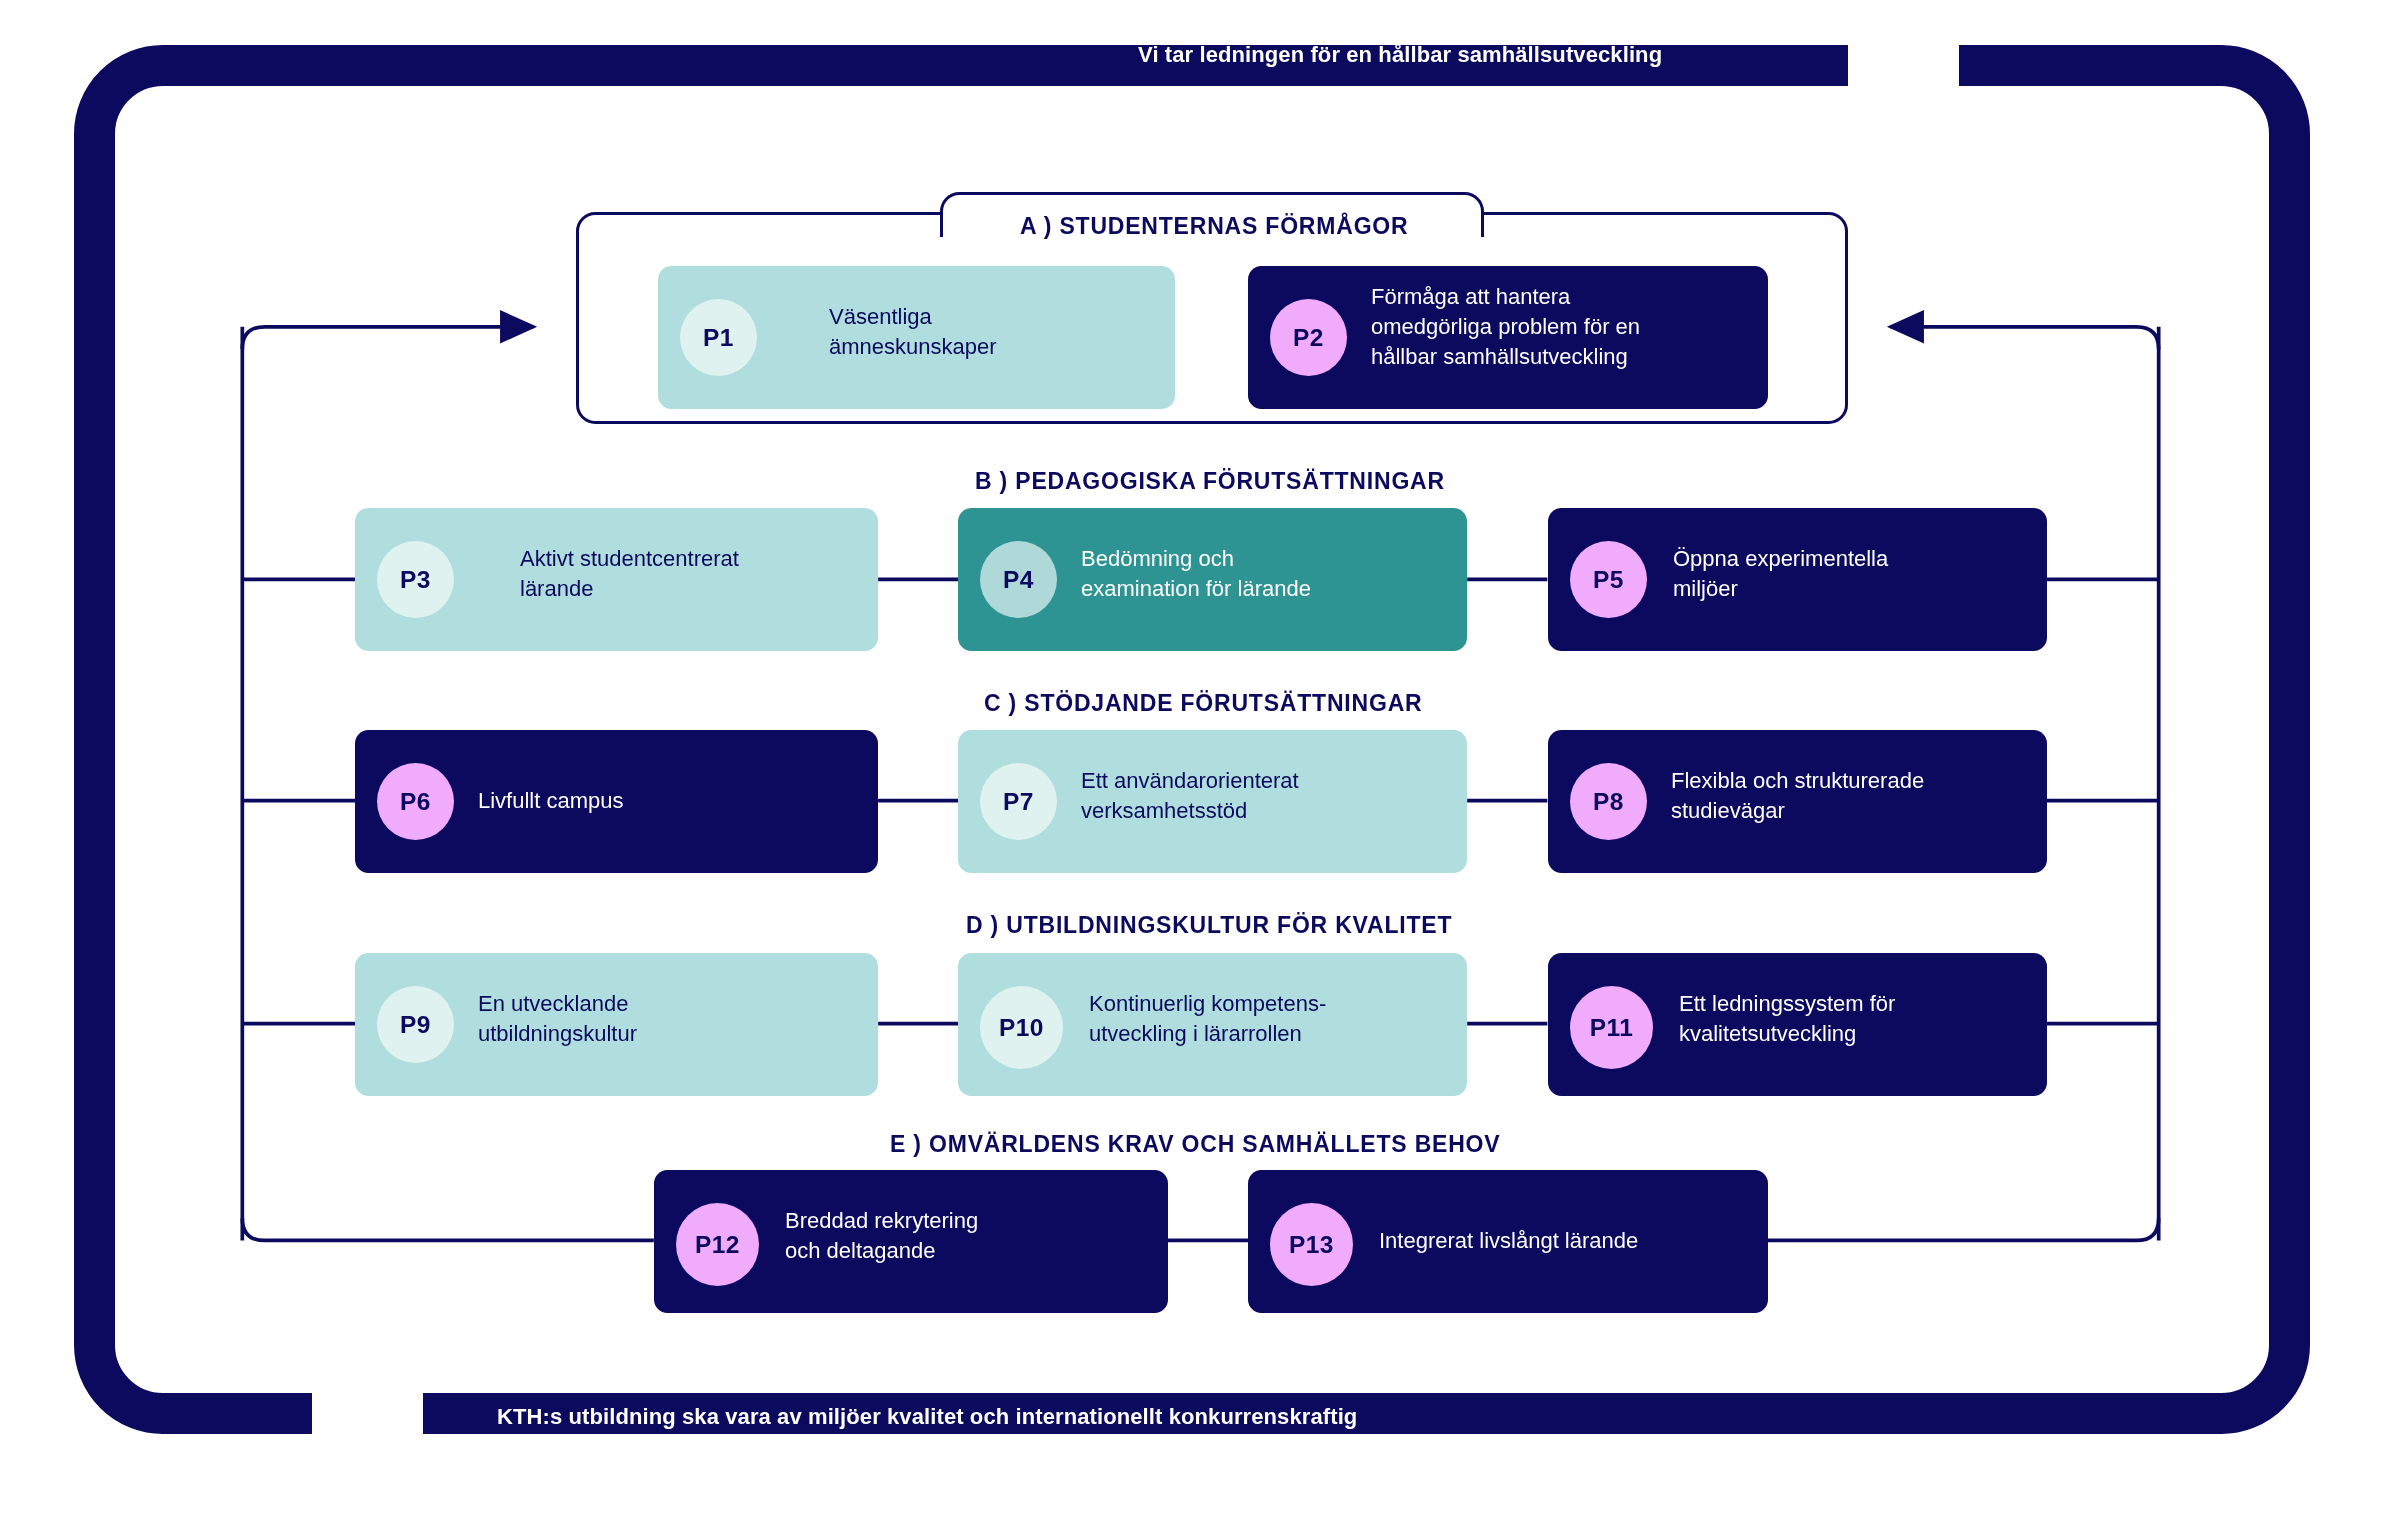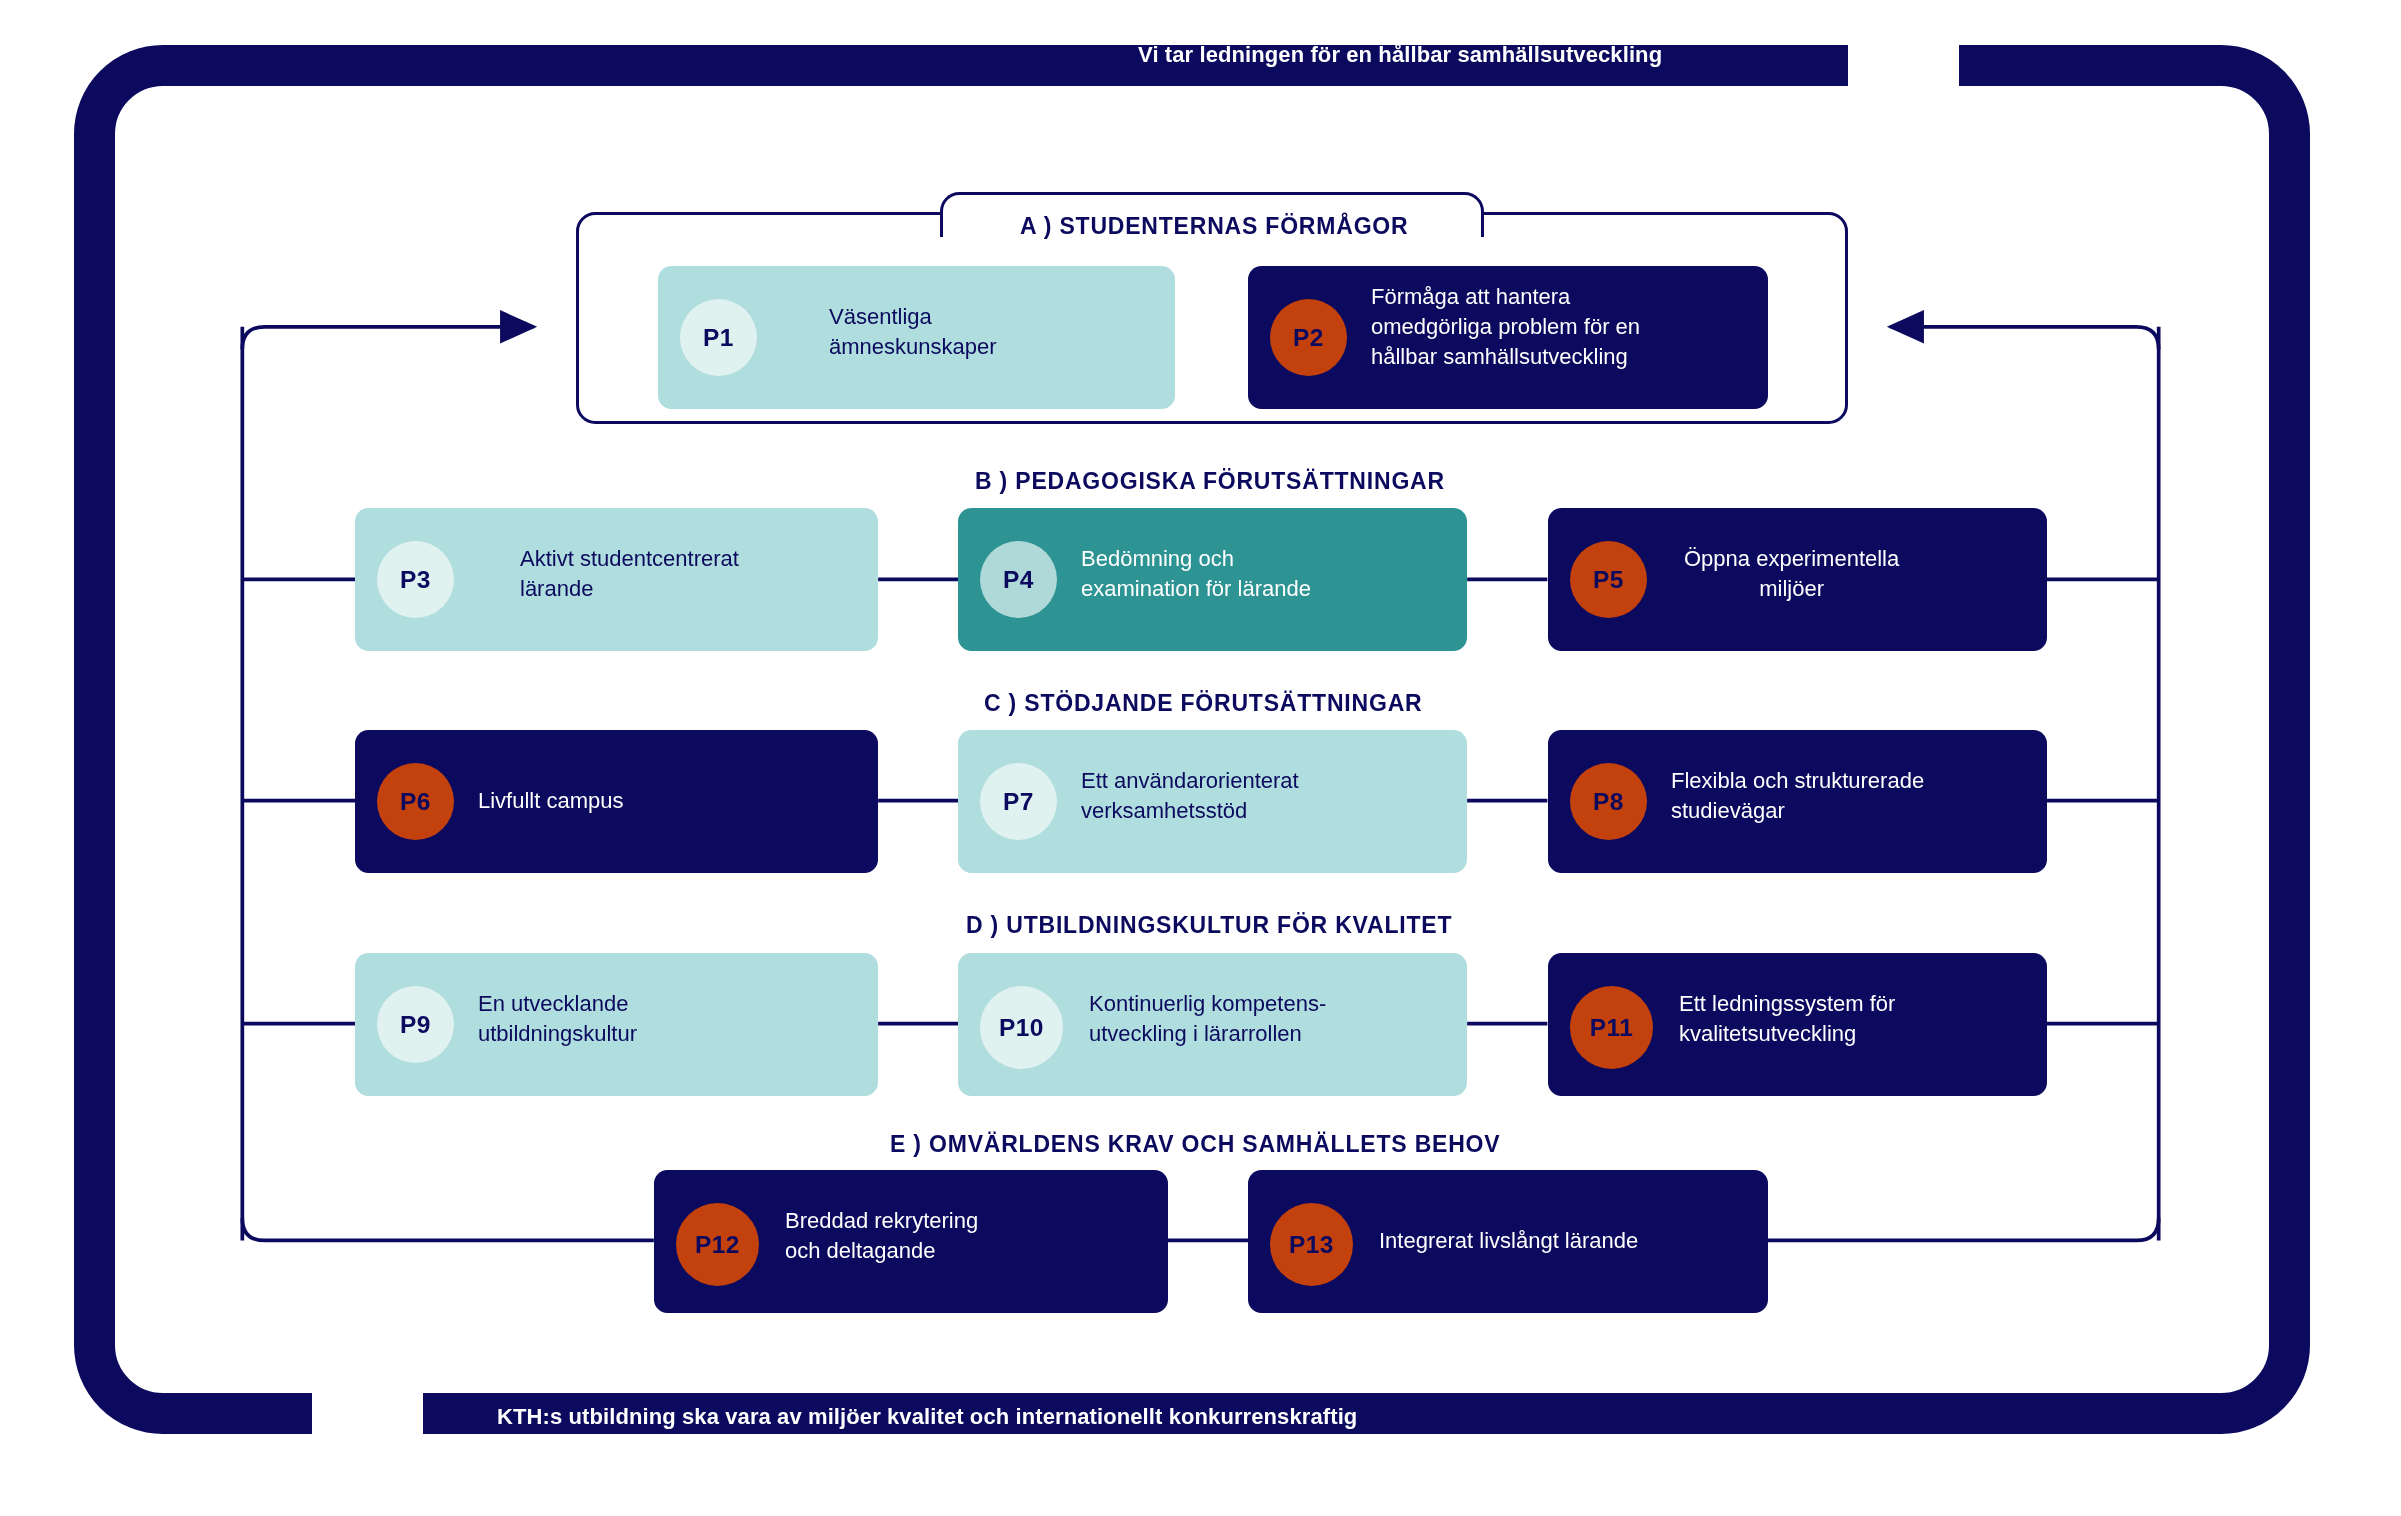--- a/index.html
+++ b/index.html
@@ -127,21 +127,21 @@
     display: flex;
     align-items: center;
     justify-content: center;
     color: #0b0a5e;
     font-weight: 700;
     font-size: 24.5px;
     letter-spacing: 0.4px;
   }
   .badge.pale   { background: #e0f2f0; }
   .badge.paleteal { background: #afd9d9; }
-  .badge.lilac  { background: #c2410c; text-align: center; }
+  .badge.lilac  { background: #f0abfc; text-align: center; }
 
   .card-text {
     position: absolute;
     font-size: 22px;
     line-height: 1.35;
     white-space: pre-line;
   }
   .card-text.dark  { color: #0b0a5e; }
   .card-text.white { color: #ffffff; }
 </style>
@@ -236,21 +236,21 @@
   </div>
 
   <div class="card teal" style="left:958px; top:508px; width:509px; height:143px;">
     <div class="badge paleteal" style="left:22px; top:33px; width:77px; height:77px;">P4</div>
     <div class="card-text white" style="left:123px; top:36px;">Bedömning och
 examination för lärande</div>
   </div>
 
   <div class="card navy" style="left:1548px; top:508px; width:499px; height:143px;">
     <div class="badge lilac" style="left:22px; top:33px; width:77px; height:77px;">P5</div>
-    <div class="card-text white" style="left:136px; top:36px;text-align:center;">Öppna experimentella
+    <div class="card-text white" style="left:125px; top:36px;">Öppna experimentella
 miljöer</div>
   </div>
 
   <div class="card navy" style="left:355px; top:730px; width:523px; height:143px;">
     <div class="badge lilac" style="left:22px; top:33px; width:77px; height:77px;">P6</div>
     <div class="card-text white" style="left:123px; top:56px;">Livfullt campus</div>
   </div>
 
   <div class="card light" style="left:958px; top:730px; width:509px; height:143px;">
     <div class="badge pale" style="left:22px; top:33px; width:77px; height:77px;">P7</div>

